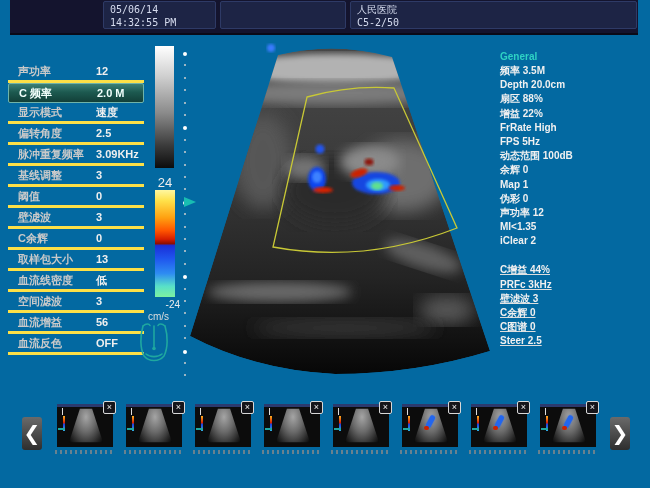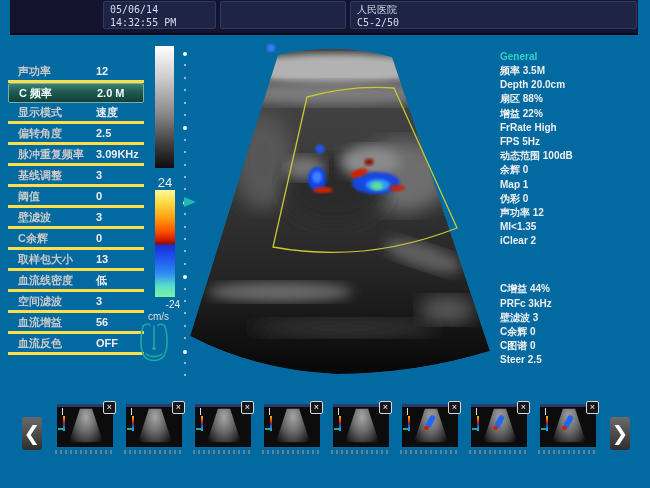--- a/index.html
+++ b/index.html
@@ -42,21 +42,21 @@
                border-top:5px solid transparent;border-bottom:5px solid transparent;border-left:12px solid #19bdb2;}
   #bodymarker{position:absolute;left:136px;top:321px;}
 
   
   #usimage{position:absolute;left:185px;top:36px;width:310px;height:360px;}
 
   
   #rpanel{position:absolute;left:500px;top:50px;width:146px;font-size:10px;font-weight:bold;}
   #rp-header{color:#2ed2c4;height:14px;line-height:14px;}
   .rp-line{height:14.2px;line-height:14.2px;color:#f0f0f0;white-space:nowrap;}
-  #rp-color{margin-top:34px;}
+  #rp-color{margin-top:15px;text-decoration:underline;}
 
   
   #filmstrip{position:absolute;left:0;top:398px;width:650px;height:70px;}
   .navbtn{position:absolute;top:19px;width:20px;height:33px;background:linear-gradient(180deg,#6a6a6a,#2e2e2e);
           border-radius:3px;color:#fff;font-size:20px;font-weight:bold;text-align:center;line-height:32px;
           font-family:"DejaVu Sans",sans-serif;cursor:pointer;}
   #nav-prev{left:22px;}
   #nav-next{left:610px;}
   .thumb{position:absolute;top:6px;width:56px;height:43px;background:#0c0c0c;}
   .t-top{position:absolute;left:0;top:0;width:100%;height:3px;background:#2b3a6e;}

